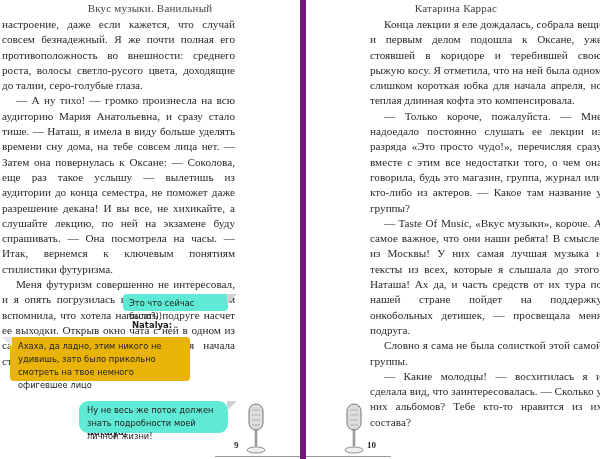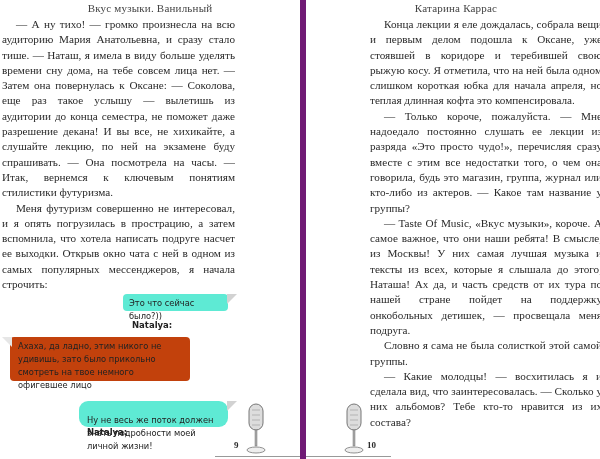--- a/index.html
+++ b/index.html
@@ -11,49 +11,50 @@
   .text{position:absolute;font-size:11.2px;line-height:15.3px;text-align:justify;}
   .page.left .text{left:2px;width:233px;top:17px;}
   .page.right .text{left:64px;width:232px;top:17px;}
   .text p{margin:0;text-indent:14px;}
   .text p.noindent{text-indent:0;}
   .chat{position:absolute;font-family:"DejaVu Sans","Liberation Sans",sans-serif;font-size:8.3px;color:#222;}
   .chat .name{font-weight:bold;font-size:8.5px;position:absolute;margin-top:40px;}
   .bubble{position:absolute;background:#5eead4;border-radius:4px;padding:3px 6px;line-height:13px;box-sizing:border-box;}
   .bubble.right-tail::after{content:"";position:absolute;right:-9px;top:0;border-top:10px solid #d2d2d2;border-right:10px solid transparent;}
   .bubble.left-tail::before{content:"";position:absolute;left:-8px;top:0;border-top:10px solid #d2d2d2;border-left:10px solid transparent;}
-  .bubble.light{background:#c2410c;}
+  .bubble.light{background:#eab308;}
   .bubble.light.left-tail::before{border-top-color:#e6e6e6;}
   .pagenum{position:absolute;font-size:9px;font-weight:bold;font-family:"Liberation Serif",serif;}
   .mic{position:absolute;width:22px;height:52px;}
   .baseline{position:absolute;height:1px;background:#999;}
 </style>
 </head>
 <body>
 
 <div class="page left">
   <div class="header">Вкус музыки. Ванильный</div>
   <div class="text">
+    <p class="noindent">настроение, даже если кажется, что случай совсем безнадежный. Я же почти полная его противоположность во внешности: среднего роста, волосы светло-русого цвета, доходящие до талии, серо-голубые глаза.</p>
     <p>— А ну тихо! — громко произнесла на всю аудиторию Мария Анатольевна, и сразу стало тише. — Наташ, я имела в виду больше уделять времени сну дома, на тебе совсем лица нет. — Затем она повернулась к Оксане: — Соколова, еще раз такое услышу — вылетишь из аудитории до конца семестра, не поможет даже разрешение декана! И вы все, не хихикайте, а слушайте лекцию, по ней на экзамене буду спрашивать. — Она посмотрела на часы. — Итак, вернемся к ключевым понятиям стилистики футуризма.</p>
     <p>Меня футуризм совершенно не интересовал, и я опять погрузилась в прострацию, а затем вспомнила, что хотела написать подруге насчет ее выходки. Открыв окно чата с ней в одном из самых популярных мессенджеров, я начала строчить:</p>
   </div>
 
   <div class="chat" style="left:0;top:0;width:300px;height:459px;">
     <div class="name" style="left:132px;top:280px;">Natalya:</div>
     <div class="bubble right-tail" style="left:123px;top:294px;width:105px;height:17px;">
       <span>Это что сейчас было?))</span>
     </div>
 
     <div class="name" style="left:20px;top:304px;">Oxxy:</div>
     <div class="bubble light left-tail" style="left:10px;top:337px;width:180px;height:44px;padding:3px 8px;">
       <span>Ахаха, да ладно, этим никого не удивишь, зато было прикольно смотреть на твое немного офигевшее лицо</span>
     </div>
 
     <div class="name" style="left:87px;top:387px;">Natalya:</div>
-    <div class="bubble right-tail" style="left:79px;top:401px;width:149px;height:15px;padding:13px 8px;border-radius:9px;">
+    <div class="bubble right-tail" style="left:79px;top:401px;width:149px;height:32px;padding:3px 8px;border-radius:9px;">
       <span>Ну не весь же поток должен знать подробности моей личной жизни!</span>
     </div>
   </div>
 
   <svg class="mic" style="left:245px;top:402px;" viewBox="0 0 22 52">
     <rect x="4" y="2" width="14" height="26" rx="7" fill="#ddd" stroke="#777" stroke-width="1"></rect>
     <line x1="7" y1="8" x2="15" y2="8" stroke="#999" stroke-width=".6"></line>
     <line x1="7" y1="13" x2="15" y2="13" stroke="#999" stroke-width=".6"></line>
     <line x1="7" y1="18" x2="15" y2="18" stroke="#999" stroke-width=".6"></line>
     <line x1="7" y1="23" x2="15" y2="23" stroke="#999" stroke-width=".6"></line>

